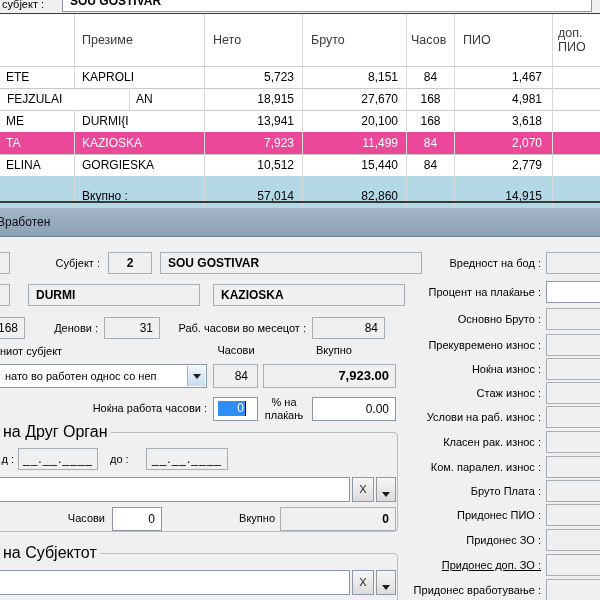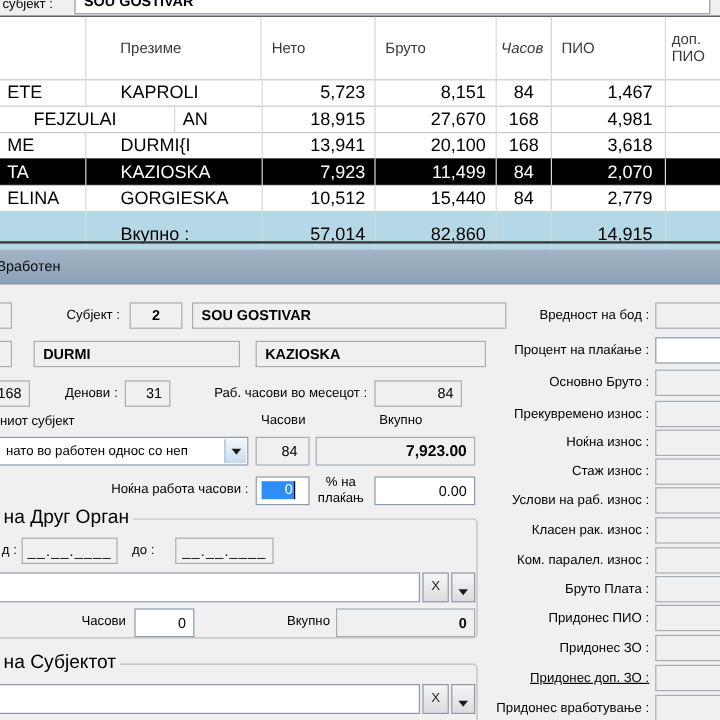--- a/index.html
+++ b/index.html
@@ -12,35 +12,35 @@
   .tr{text-align:right;padding-right:6px;}
   .tl{padding-left:7px;}
   .tc{text-align:center;}
   .b{font-weight:bold;}
   .lbl{position:absolute;font-size:11px;line-height:22px;white-space:nowrap;}
   .lbl.r{text-align:right;}
   
   .table{position:absolute;left:0;top:14px;width:600px;height:189px;background:#fff;}
   .trow{position:absolute;left:0;width:600px;display:flex;}
   .cell{box-sizing:border-box;border-right:1px solid #d8d8d8;height:100%;display:flex;
-        align-items:center;font-size:15px;overflow:hidden;white-space:nowrap;}
+        align-items:center;font-size:12px;overflow:hidden;white-space:nowrap;}
   .hdr{height:52px;top:0;border-bottom:1px solid #c9c9c9;}
   .hdr .cell{font-size:12.5px;color:#3a3a3a;line-height:1.15;}
   .drow{height:22px;border-bottom:1px solid #c9c9c9;}
-  .sel{background:#000000;color:#fff;}
+  .sel{background:#ec4899;color:#fff;}
   .totrow{height:39px;font-weight:normal;font-size:13px;}
   .c0{width:75px;padding-left:6px;}
-  .c1{width:130px;padding-left:7px;margin-left:21px;}
+  .c1{width:130px;padding-left:7px;}
   .c2{width:98px;justify-content:flex-end;padding-right:8px;}
   .c3{width:104px;justify-content:flex-end;padding-right:8px;}
   .c4{width:48px;justify-content:center;}
   .c5{width:98px;justify-content:flex-end;padding-right:10px;}
   .c6{width:47px;border-right:none;}
   .hdr .c2,.hdr .c3,.hdr .c5{justify-content:flex-start;padding-left:8px;}
-  .hdr .c4{justify-content:flex-start;padding-left:4px;font-style:italic;}
+  .hdr .c4{justify-content:flex-start;padding-left:4px;}
   
   .bar{position:absolute;left:0;top:208px;width:600px;height:29px;
        background:linear-gradient(#a3b5c6,#8ba1b4);border-bottom:1px solid #6d8499;
        box-sizing:border-box;font-size:12px;line-height:28px;color:#0c0c14;}
   
   .gbox{position:absolute;border:1px solid #bcbcbc;border-radius:4px;box-sizing:border-box;}
   .glabel{position:absolute;font-size:16px;background:#f0f0f0;padding:0 3px;line-height:12px;}
   
   .btn{position:absolute;border:1px solid #8a98a8;background:linear-gradient(#f6f6f6,#dcdcdc);
        box-sizing:border-box;font-size:11px;text-align:center;line-height:23px;color:#222;}
@@ -140,21 +140,21 @@
   <div class="lbl r" style="left:20px;top:252px;width:80px;">Субјект :</div>
   <div class="fld gray b tc" style="left:108px;top:252px;width:44px;">2</div>
   <div class="fld gray b tl" style="left:160px;top:252px;width:262px;">SOU GOSTIVAR</div>
 
   <div class="fld gray" style="left:-40px;top:284px;width:50px;"></div>
   <div class="fld gray b tl" style="left:28px;top:284px;width:172px;">DURMI</div>
   <div class="fld gray b tl" style="left:213px;top:284px;width:192px;">KAZIOSKA</div>
 
   <div class="fld gray tr" style="left:-30px;top:317px;width:55px;">168</div>
   <div class="lbl r" style="left:28px;top:317px;width:70px;">Денови :</div>
-  <div class="fld gray tr" style="left:104px;top:317px;width:38px;">31</div>
+  <div class="fld gray tr" style="left:104px;top:317px;width:56px;">31</div>
   <div class="lbl r" style="left:168px;top:317px;width:138px;">Раб. часови во месецот :</div>
   <div class="fld gray tr" style="left:312px;top:317px;width:73px;">84</div>
 
   <div class="lbl" style="left:0px;top:344px;line-height:14px;">ниот субјект</div>
   <div class="lbl tc" style="left:213px;top:343px;width:46px;line-height:14px;">Часови</div>
   <div class="lbl tc" style="left:306px;top:343px;width:56px;line-height:14px;">Вкупно</div>
 
   <div class="fld" style="left:-60px;top:364px;width:267px;height:24px;line-height:22px;">
     <span style="position:absolute;left:64px;font-size:11px;">нато во работен однос со неп</span>
     <span class="combo-arrow">

